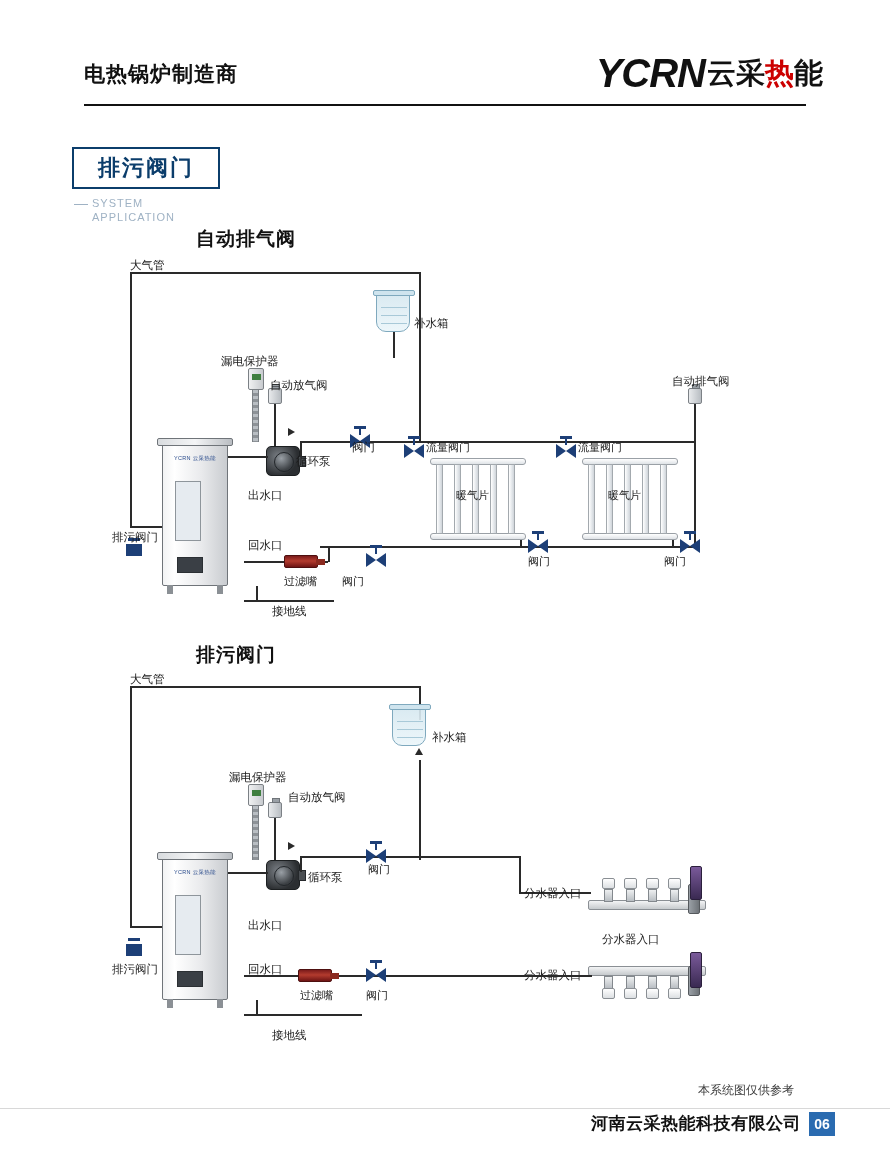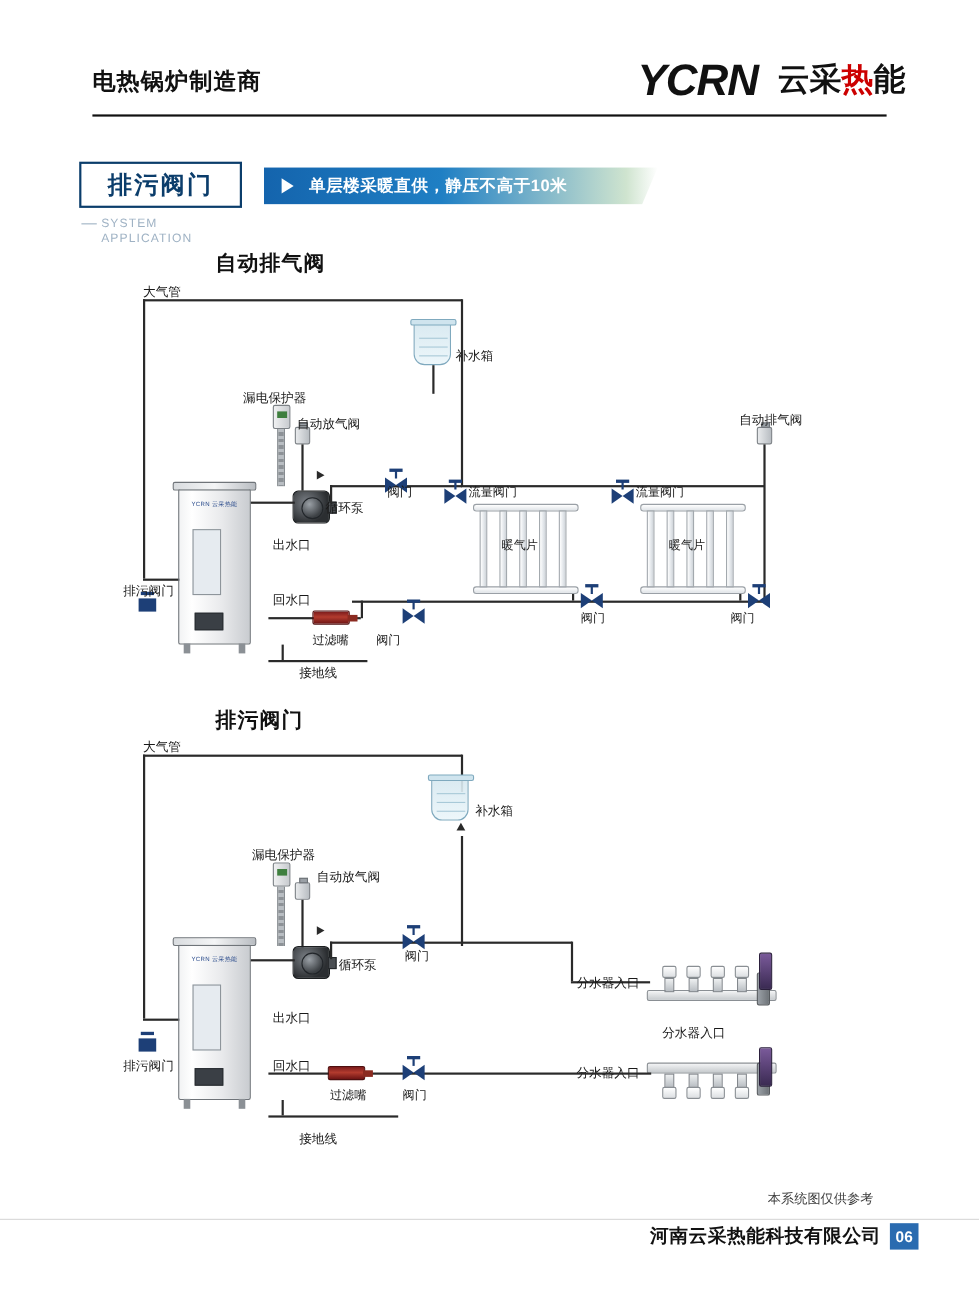--- a/index.html
+++ b/index.html
@@ -23,21 +23,21 @@
     font-size:21px; font-weight:bold; letter-spacing:1px; color:#111;
   }
   .brand {
     position:absolute; right:55px; top:0px;
     display:flex; align-items:flex-end;
   }
   .brand .ycrn {
     font-size:40px; font-weight:bold; font-style:italic; letter-spacing:-1px;
     color:#111; line-height:30px;
   }
-  .brand .cn1 { font-size:29px; font-weight:bold; color:#111; line-height:30px; margin-left:18px;}
+  .brand .cn1 { font-size:29px; font-weight:bold; color:#111; line-height:30px; margin-left:2px;}
   .brand .cn2 { font-size:29px; font-weight:bold; color:#cc0000; line-height:30px;}
   .brand .cn3 { font-size:29px; font-weight:bold; color:#111; line-height:30px;}
   .header-rule {
     position:absolute; left:84px; top:46px; width:722px; height:2px; background:#111;
   }
 
   
   .badge {
     position:absolute; left:72px; top:147px;
     width:148px; height:42px;
@@ -287,24 +287,20 @@
   </div>
 
   <div class="badge">
     <span>排污阀门</span>
   </div>
   <div class="badge-sub">
     <span class="dash"></span><span>SYSTEM</span><br>
     <span style="margin-left:18px">APPLICATION</span>
   </div>
 
-  <div class="ribbon">
-    <div class="tri"></div>
-    <div class="rtext">单层楼采暖直供，静压不高于10米</div>
-  </div>
 
   <div class="diagram-title" id="t1">自动排气阀</div>
 
   <div class="pipe h" style="left:130px; top:272px; width:290px;"></div>
   <div class="pipe v" style="left:130px; top:272px; height:254px;"></div>
   <div class="pipe h" style="left:130px; top:526px; width:60px;"></div>
   <div class="pipe v" style="left:419px; top:272px; height:170px;"></div>
 
   <div class="lbl" style="left:130px; top:258px;">大气管</div>
 

